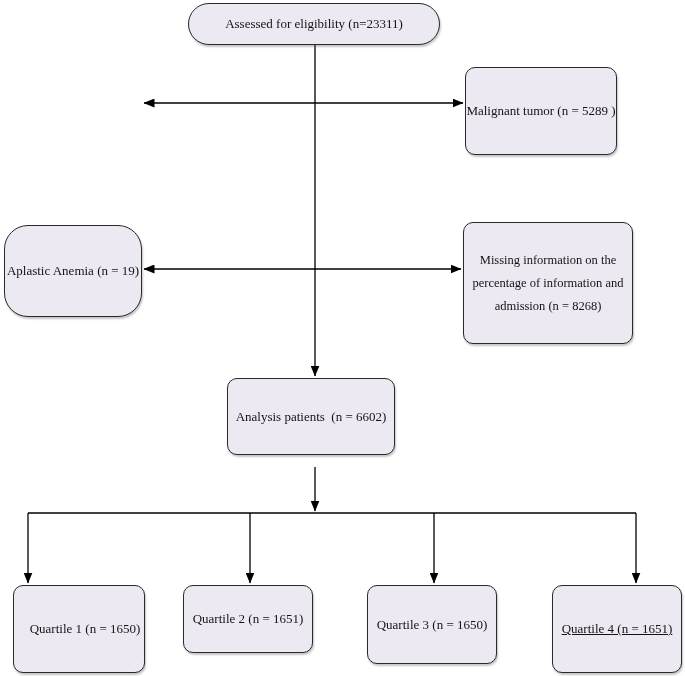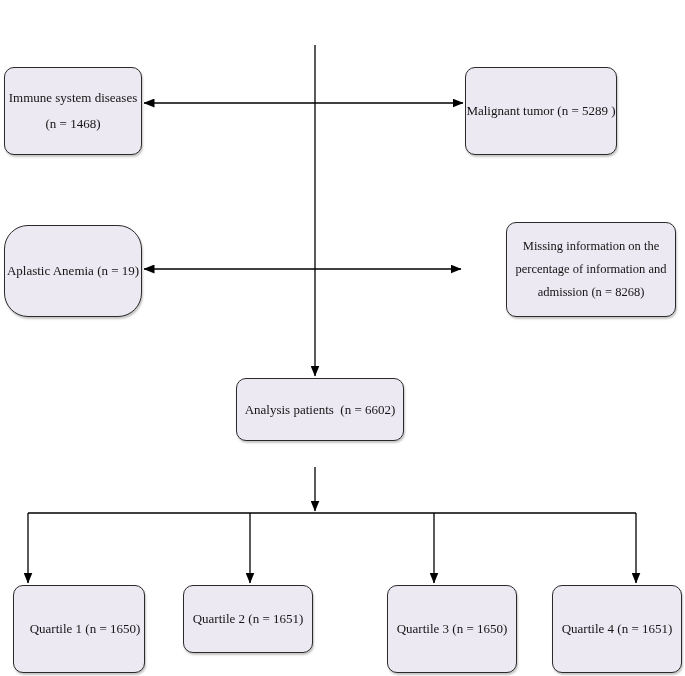--- a/index.html
+++ b/index.html
@@ -24,26 +24,26 @@
     text-align:center;background:var(--node-fill);
     border:1.4px solid var(--node-border);border-radius:10px;
     box-shadow:1px 2px 2px rgba(90,90,90,0.35);
   }
   .node span{white-space:pre;}
   .stadium{border-radius:21px;}
   .n-assessed {left:188px;top:3px;  width:252px;height:42px;}
   .n-immune   {left:4px;  top:67px; width:138px;height:88px;line-height:26px;}
   .n-malignant{left:465px;top:67px; width:152px;height:88px;}
   .n-aplastic {left:4px;  top:225px;width:138px;height:92px;border-radius:24px;}
-  .n-missing  {left:463px;top:222px;width:170px;height:95px;line-height:23px;font-size:12.5px;margin-left:43px;}
-  .n-analysis {left:236px;top:378px;width:168px;height:63px;}
+  .n-missing  {left:463px;top:222px;width:170px;height:122px;line-height:23px;font-size:12.5px;}
+  .n-analysis {left:227px;top:378px;width:168px;height:77px;}
   .n-q1{left:13px; top:585px;width:132px;height:88px;padding-left:12px;}
   .n-q2{left:183px;top:585px;width:130px;height:68px;}
-  .n-q3{left:367px;top:585px;width:130px;height:88px;margin-left:20px;}
-  .n-q4{left:552px;top:585px;width:130px;height:88px;}
+  .n-q3{left:367px;top:585px;width:130px;height:79px;}
+  .n-q4{left:552px;top:585px;width:130px;height:88px;text-decoration:underline;}
 </style>
 </head>
 <body>
 
 <div class="diagram">
 
   <svg class="connectors" viewBox="0 0 685 676" xmlns="http://www.w3.org/2000/svg">
     <defs>
       <marker id="arrowhead" markerUnits="userSpaceOnUse" markerWidth="11" markerHeight="9" refX="10.5" refY="4.5" orient="auto">
         <path d="M0 0 L11 4.5 L0 9 Z"></path>
@@ -55,25 +55,24 @@
     <path d="M315 269 H144" marker-end="url(#arrowhead)"></path>
     <path d="M315 269 H461" marker-end="url(#arrowhead)"></path>
     <path d="M315 467 V511" marker-end="url(#arrowhead)"></path>
     <path d="M28 513 H636"></path>
     <path d="M28 513 V583" marker-end="url(#arrowhead)"></path>
     <path d="M250 513 V583" marker-end="url(#arrowhead)"></path>
     <path d="M434 513 V583" marker-end="url(#arrowhead)"></path>
     <path d="M636 513 V583" marker-end="url(#arrowhead)"></path>
   </svg>
 
+  <div class="node stadium n-assessed">
+    <span>Assessed for eligibility (n=23311)</span>
+  </div>
 
-  <div class="node n-immune">
-    <span>Immune system diseases</span>
-    <span>(n = 1468)</span>
-  </div>
 
   <div class="node n-malignant">
     <span>Malignant tumor (n = 5289 )</span>
   </div>
 
   <div class="node n-aplastic">
     <span>Aplastic Anemia (n = 19)</span>
   </div>
 
   <div class="node n-missing">

